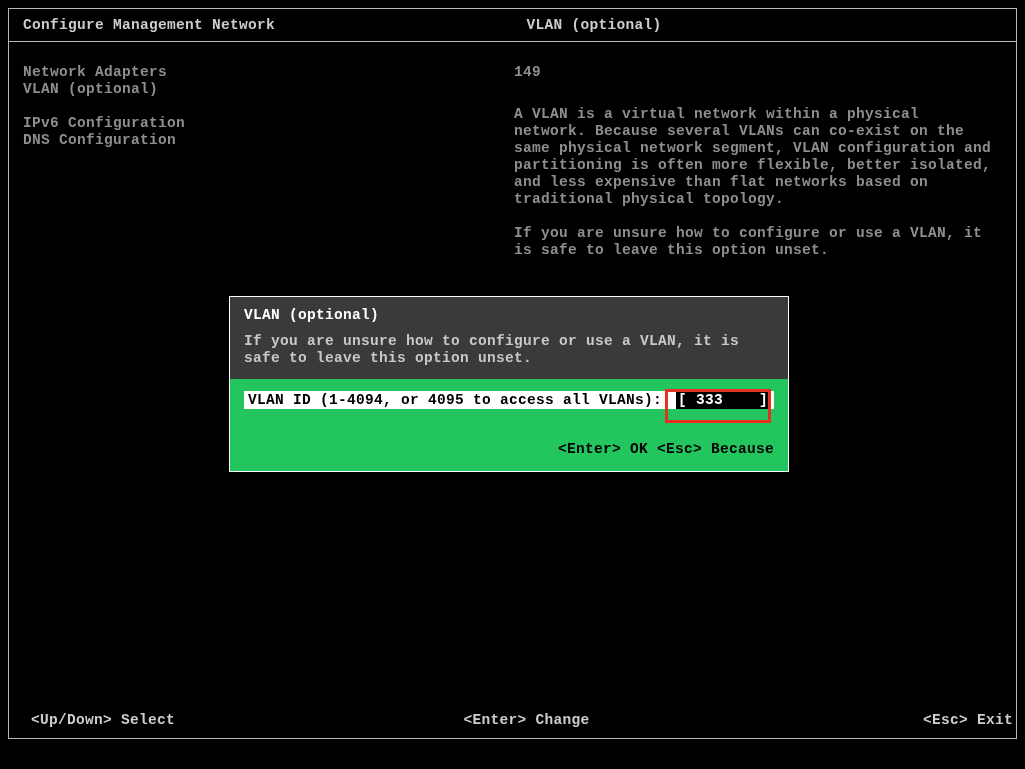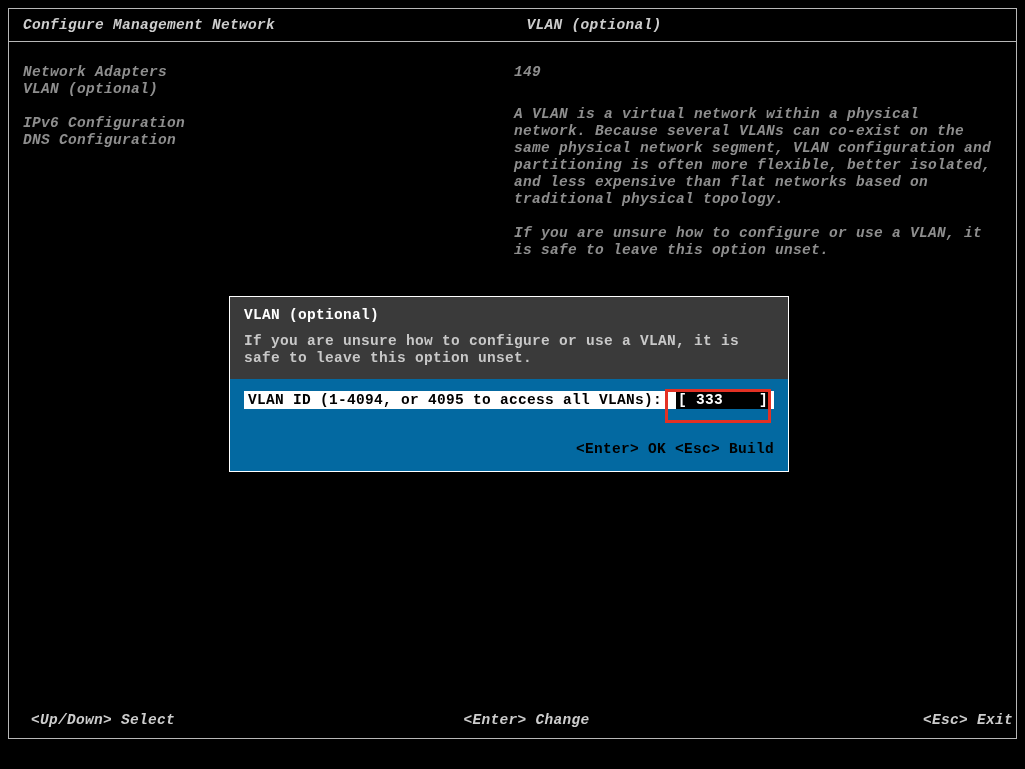--- a/index.html
+++ b/index.html
@@ -23,21 +23,20 @@
     background: #000;
   }
   .panel {
     position: absolute;
     left: 8px;
     top: 8px;
     width: 1009px;
     height: 731px;
     border: 1px solid #b7b7b7;
     box-sizing: border-box;
-    font-style: italic;
   }
   .panel-header {
     height: 32px;
     border-bottom: 1px solid #b7b7b7;
     display: flex;
     align-items: center;
   }
   .hdr-left {
     padding-left: 14px;
     width: 50%;
@@ -108,21 +107,21 @@
   }
   .dlg-title {
     color: #ffffff;
     margin-bottom: 10px;
   }
   .dlg-msg {
     color: #c8c8c8;
     line-height: 17px;
   }
   .dlg-body {
-    background: #0369a1;
+    background: #22c55e;
     padding: 12px 14px 14px 14px;
   }
   .input-row {
     background: #ffffff;
     color: #000;
     padding: 0 4px;
     line-height: 18px;
     display: flex;
     justify-content: space-between;
     font-weight: bold;
@@ -185,20 +184,20 @@
       <div class="dlg-title">VLAN (optional)</div>
       <div class="dlg-msg">If you are unsure how to configure or use a VLAN, it is safe to leave this option unset.</div>
     </div>
     <div class="dlg-body">
       <div class="input-row">
         <span class="input-label">VLAN ID (1-4094, or 4095 to access all VLANs):</span>
         <span class="input-field">[ 333    ]</span>
       </div>
       <div class="dlg-buttons">
         <span><span class="hk">&lt;Enter&gt;</span><span> OK  </span></span>
-        <span><span class="hk">&lt;Esc&gt;</span><span> Build</span></span>
+        <span><span class="hk">&lt;Esc&gt;</span><span> Because</span></span>
       </div>
     </div>
   </div>
 
   <div class="red-callout" style="left:665px; top:389px; width:106px; height:34px;"></div>
 
 </div>
 
 </body></html>

